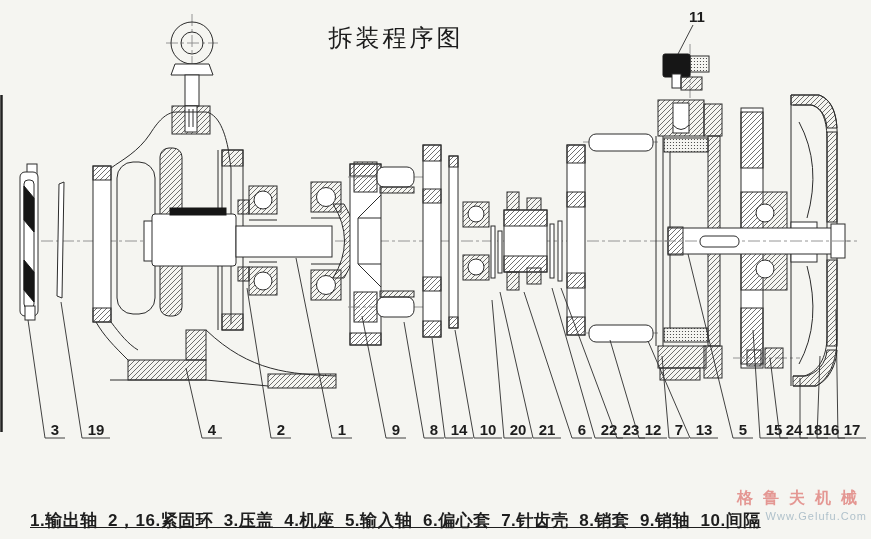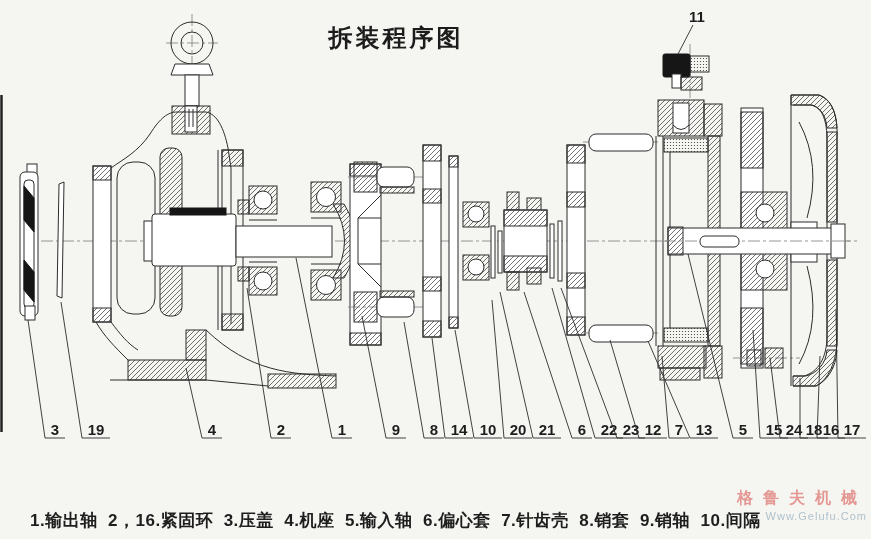--- a/index.html
+++ b/index.html
@@ -1,22 +1,22 @@
 <!DOCTYPE html>
 <html><head>
 <meta charset="utf-8">
 <style>
   html,body{margin:0;padding:0;background:#e9e9e6;}
   .stage{position:relative;width:871px;height:539px;background:#f5f5f1;overflow:hidden;
          font-family:"Liberation Sans","DejaVu Sans",sans-serif;}
   .title{position:absolute;left:0;top:22px;width:792px;text-align:center;
-         font-size:24px;font-weight:bold;color:#1c1c1c;letter-spacing:3px;}
+         font-size:24px;font-weight:normal;color:#1c1c1c;letter-spacing:3px;}
   .legend{position:absolute;left:30px;top:446px;color:#1e1e1e;font-size:17px;
           font-weight:bold;white-space:pre;line-height:30px;letter-spacing:0.5px;}
-  .legend div{height:30px;}
+  .legend div{height:30px;text-decoration:underline;}
   .wm{position:absolute;right:4px;bottom:14px;text-align:right;line-height:18px;}
   .wm-brand{font-size:16px;font-weight:bold;letter-spacing:10px;opacity:.8;}
   .wm-url{font-size:11px;letter-spacing:1px;opacity:.9;}
   svg{position:absolute;left:0;top:0;}
   .ln{stroke:#2c2c2c;stroke-width:1;fill:none;}
   .fw{fill:#ffffff;stroke:#2c2c2c;stroke-width:1;}
   .fh{fill:url(#hat);stroke:#2c2c2c;stroke-width:1;}
   .fk{fill:url(#knu);stroke:#2c2c2c;stroke-width:1;}
   .blk{fill:#161616;stroke:#161616;}
   .cl{stroke:#8b8b8b;stroke-width:0.9;stroke-dasharray:12 3 3 3;fill:none;}

